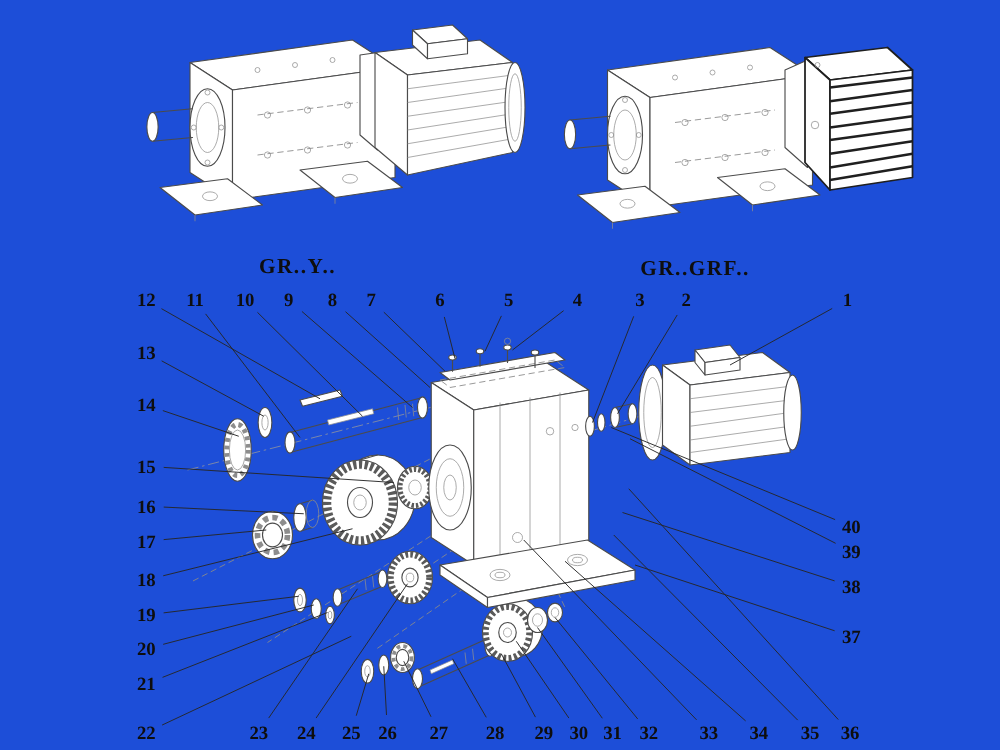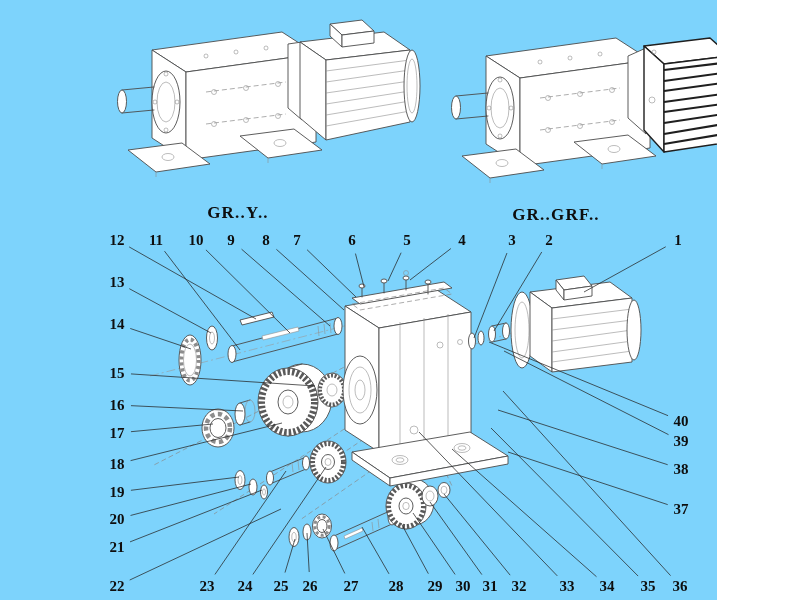--- a/index.html
+++ b/index.html
@@ -1,16 +1,16 @@
 <!DOCTYPE html>
 <html><head>
 <meta charset="utf-8">
 <style>
   html,body{margin:0;padding:0;background:#fff}
-  .page{position:relative;width:717px;height:600px;background:#7dd3fc;overflow:hidden;
+  .page{position:relative;width:800px;height:600px;background:#1d4ed8;overflow:hidden;
         font-family:"Liberation Serif","DejaVu Serif",serif}
   svg{display:block}
   .s1{fill:none;stroke:#4b4b4b;stroke-width:.9;stroke-linecap:round;stroke-linejoin:round}
   .s2{fill:#fff;stroke:#4b4b4b;stroke-width:.9;stroke-linejoin:round}
   .thin{fill:none;stroke:#8f8f8f;stroke-width:.6}
   .thinf{fill:#fff;stroke:#8f8f8f;stroke-width:.6}
   .dash{fill:none;stroke:#8a8a8a;stroke-width:.7;stroke-dasharray:5 3}
   .cdash{fill:none;stroke:#9a9a9a;stroke-width:.6;stroke-dasharray:9 3 2 3}
   .teeth{fill:none;stroke:#5a5a5a}
   .balls{fill:none;stroke:#8d8d8d}

